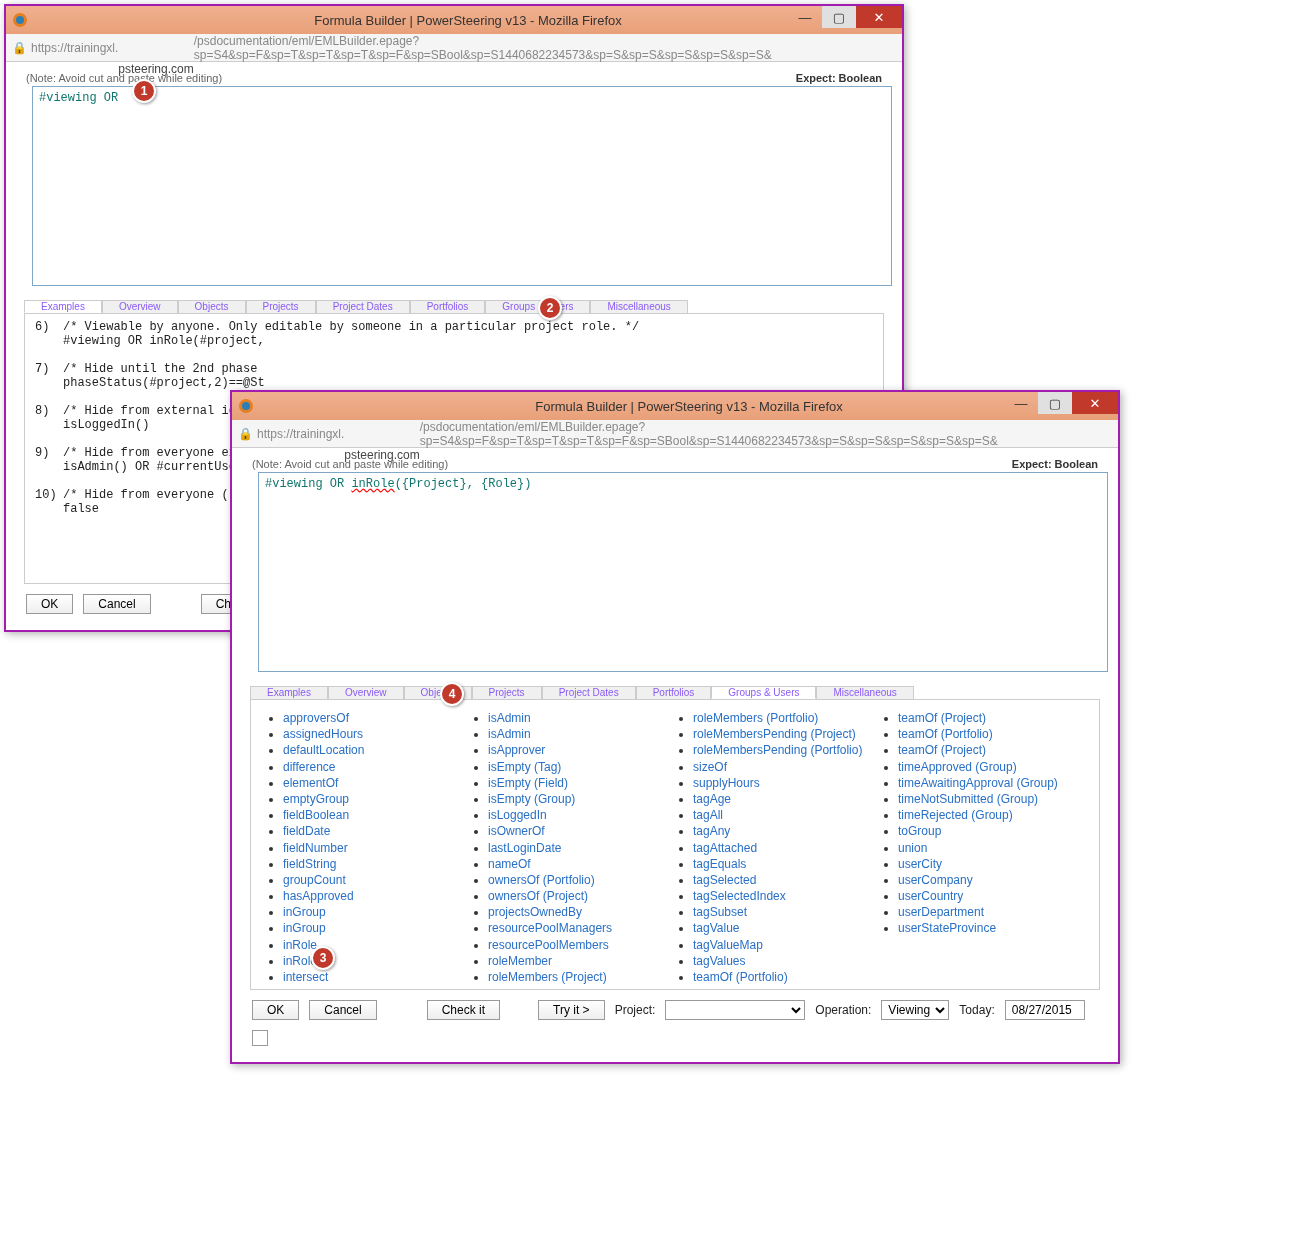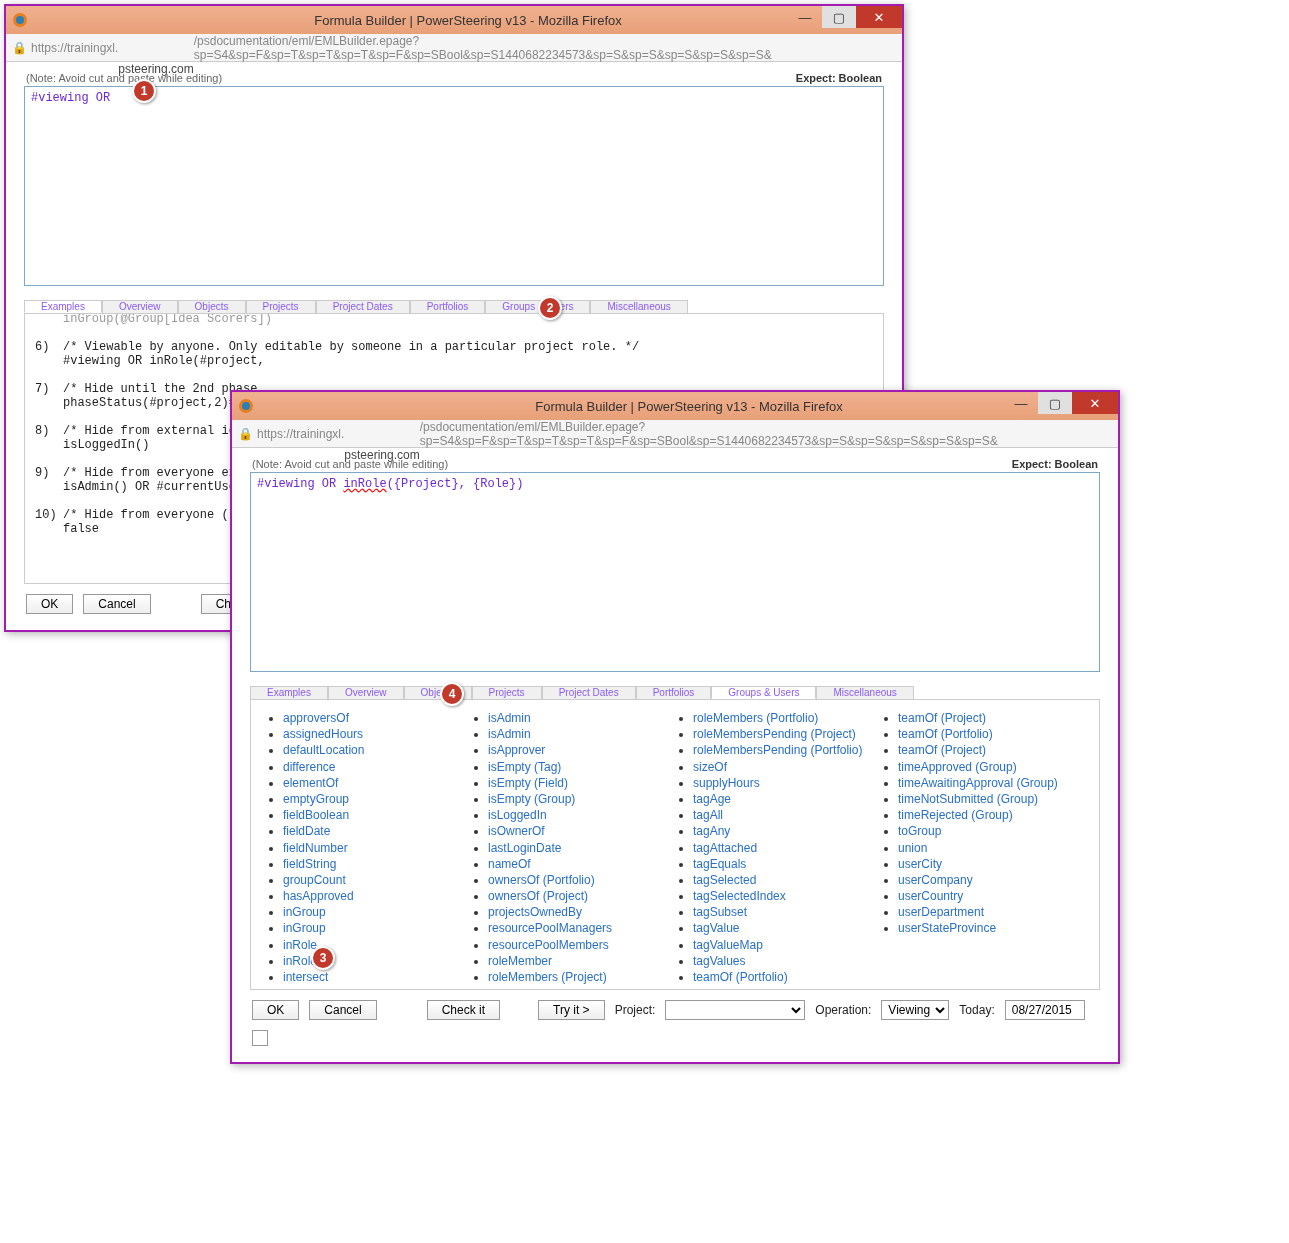--- a/index.html
+++ b/index.html
@@ -12,21 +12,21 @@
   .winbtn { width: 34px; height: 22px; display: flex; align-items: center; justify-content: center; color: #333; font-size: 13px; }
   .winbtn.close { background: #c0392b; color: #fff; width: 46px; }
   .winbtn.max { background: #e0e0e0; }
   .winbtn.min { background: transparent; }
   .addrbar { display: flex; align-items: center; background: #f5f5f5; border-bottom: 1px solid #ccc; height: 28px; padding: 0 6px; font-size: 12px; color: #888; }
   .addrbar .lock { margin-right: 4px; }
   .addrbar .host { color: #444; margin-top: 42px; }
   .content { padding: 10px 18px 12px 18px; position: relative; }
   .notebar { display: flex; justify-content: space-between; font-size: 11px; color: #666; padding: 0 2px 2px 2px; }
   .expect { font-weight: bold; color: #333; }
-  .editor { width: 100%; border: 1px solid #7fa8c8; background: #fff; padding: 4px 6px; font-family: "Courier New", monospace; font-size: 12px; color: #6d28d9; resize: none; overflow: hidden; }
+  .editor { width: 100%; border: 1px solid #7fa8c8; background: #fff; padding: 4px 6px; font-family: "Courier New", monospace; font-size: 12px; color: #0f766e; resize: none; overflow: hidden; margin-left: 8px; }
   .wavy { text-decoration: wavy underline red; }
   .tabs { display: flex; border-bottom: 1px solid #ccc; margin-top: 14px; }
   .tab { padding: 0 16px; font-size: 10px; color: #8b5cf6; border: 1px solid #ccc; border-bottom: none; background: #f0f0f0; margin-right: 0; cursor: pointer; }
   .tab.active { background: #fff; border-bottom: 1px solid #fff; font-weight: 500; }
   .examples-area { border: 1px solid #ccc; border-top: none; height: 270px; overflow-y: scroll; padding: 6px 10px; font-family: "Courier New", monospace; font-size: 12px; color: #222; }
   .examples-area .row { display: flex; margin-bottom: 14px; }
   .examples-area .num { width: 28px; flex-shrink: 0; }
   .examples-area .txt { flex: 1; white-space: pre-wrap; }
   .functions-area { border: 1px solid #ccc; border-top: none; padding: 10px 14px 4px 14px; }
   .fn-cols { display: flex; }
@@ -79,24 +79,20 @@
       <div class="tab active">Examples</div>
       <div class="tab">Overview</div>
       <div class="tab">Objects</div>
       <div class="tab">Projects</div>
       <div class="tab">Project Dates</div>
       <div class="tab">Portfolios</div>
       <div class="tab">Groups &amp; Users</div>
       <div class="tab">Miscellaneous</div>
     </div>
     <div class="examples-area">
-      <div class="row" style="margin-top:-8px; color:#999;">
-          <div class="num"></div>
-          <div class="txt">inGroup(@Group[Idea Scorers])</div>
-        </div>
       <div id="ex-rows">
           <div class="row">
             <div class="num">6)</div>
             <div class="txt">/* Viewable by anyone. Only editable by someone in a particular project role. */
 #viewing OR inRole(#project,</div>
           </div>
           <div class="row">
             <div class="num">7)</div>
             <div class="txt">/* Hide until the 2nd phase 
 phaseStatus(#project,2)==@St</div>

